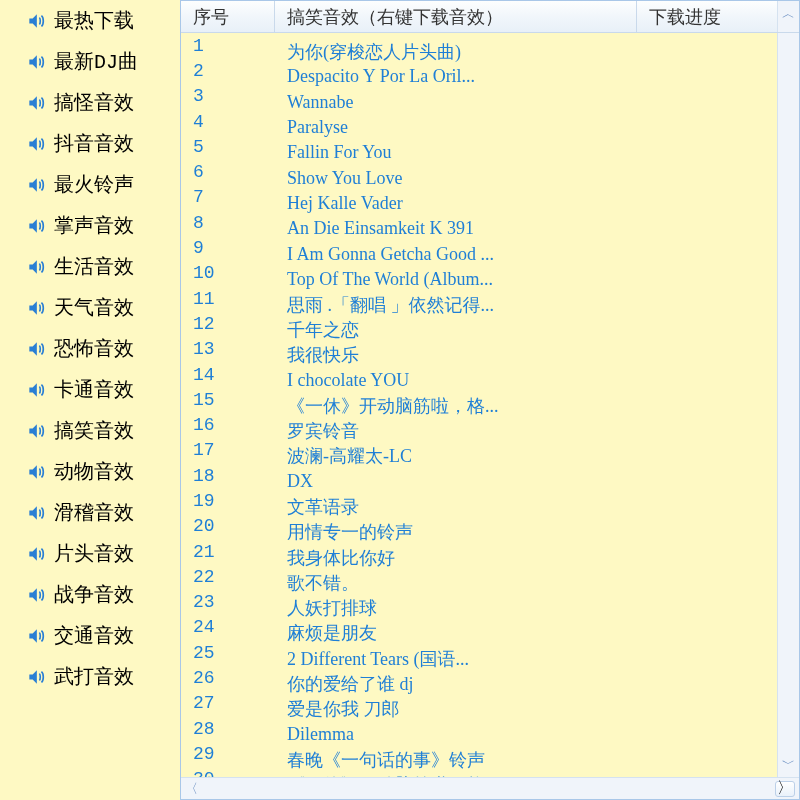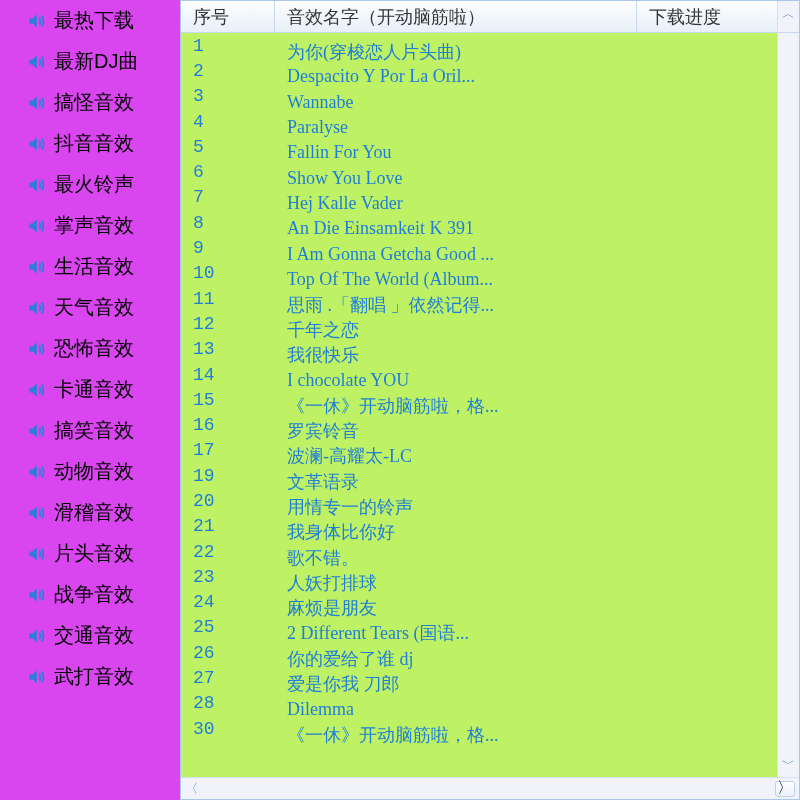--- a/index.html
+++ b/index.html
@@ -8,21 +8,22 @@
       font-size: 16px;
       background: #fff;
       width: 800px;
       height: 800px;
       overflow: hidden;
       display: flex;
     }
     .sidebar {
       width: 180px;
       padding: 0 8px 16px 26px;
-      background: #d946ef;
+      background: #fef9c3;
+      font-family: Liberation Mono, monospace;
     }
     .sidebar-item {
       display: flex;
       align-items: center;
       height: 41px;
       cursor: pointer;
       color: #000;
       font-size: 20px;
     }
     .speaker-icon {
@@ -32,21 +33,21 @@
     }
     .speaker-icon svg {
       width: 20px;
       height: 20px;
     }
     .main {
       flex: 1;
       display: flex;
       flex-direction: column;
       border: 1px solid #a9c7e8;
-      background: #bef264;
+      background: #fef9c3;
     }
     .header-row {
       display: flex;
       height: 32px;
       background: linear-gradient(to bottom, #fdfefe 0%, #f1f6fb 50%, #e8f0f8 100%);
       border-bottom: 1px solid #c9d9eb;
     }
     .header-cell {
       display: flex;
       align-items: center;
@@ -294,21 +295,21 @@
           <path fill="none" stroke="#2a7fd4" stroke-width="2" d="M16 8c1.5 1 1.5 7 0 8M18.5 5.5c3 2 3 11 0 13"></path>
         </svg>
       </span>
       <span>武打音效</span>
     </div>
   </div>
 
 <div class="main">
   <div class="header-row">
     <div class="header-cell col-index">序号</div>
-    <div class="header-cell col-name">音效名字（开动脑筋啦）</div>
+    <div class="header-cell col-name">搞笑音效（右键下载音效）</div>
     <div class="header-cell col-progress">下载进度</div>
     <div class="scrollbar-v">
       <span class="scroll-arrow-up">︿</span>
     </div>
   </div>
   <div class="content-wrap">
     <div class="rows" id="rows">
         <div class="table-row">
           <div class="row-index">1</div>
           <div class="row-name">为你(穿梭恋人片头曲)</div>
@@ -388,20 +389,25 @@
           <div class="row-index">16</div>
           <div class="row-name">罗宾铃音</div>
           <div class="row-progress"></div>
         </div>
         <div class="table-row">
           <div class="row-index">17</div>
           <div class="row-name">波澜-高耀太-LC</div>
           <div class="row-progress"></div>
         </div>
         <div class="table-row">
+          <div class="row-index">18</div>
+          <div class="row-name">DX</div>
+          <div class="row-progress"></div>
+        </div>
+        <div class="table-row">
           <div class="row-index">19</div>
           <div class="row-name">文革语录</div>
           <div class="row-progress"></div>
         </div>
         <div class="table-row">
           <div class="row-index">20</div>
           <div class="row-name">用情专一的铃声</div>
           <div class="row-progress"></div>
         </div>
         <div class="table-row">
@@ -435,20 +441,25 @@
           <div class="row-progress"></div>
         </div>
         <div class="table-row">
           <div class="row-index">27</div>
           <div class="row-name">爱是你我 刀郎</div>
           <div class="row-progress"></div>
         </div>
         <div class="table-row">
           <div class="row-index">28</div>
           <div class="row-name">Dilemma</div>
+          <div class="row-progress"></div>
+        </div>
+        <div class="table-row">
+          <div class="row-index">29</div>
+          <div class="row-name">春晚《一句话的事》铃声</div>
           <div class="row-progress"></div>
         </div>
         <div class="table-row">
           <div class="row-index">30</div>
           <div class="row-name">《一休》开动脑筋啦，格...</div>
           <div class="row-progress"></div>
         </div>
       </div>
     <div class="vscroll-bottom">
       <span class="scroll-arrow">﹀</span>

